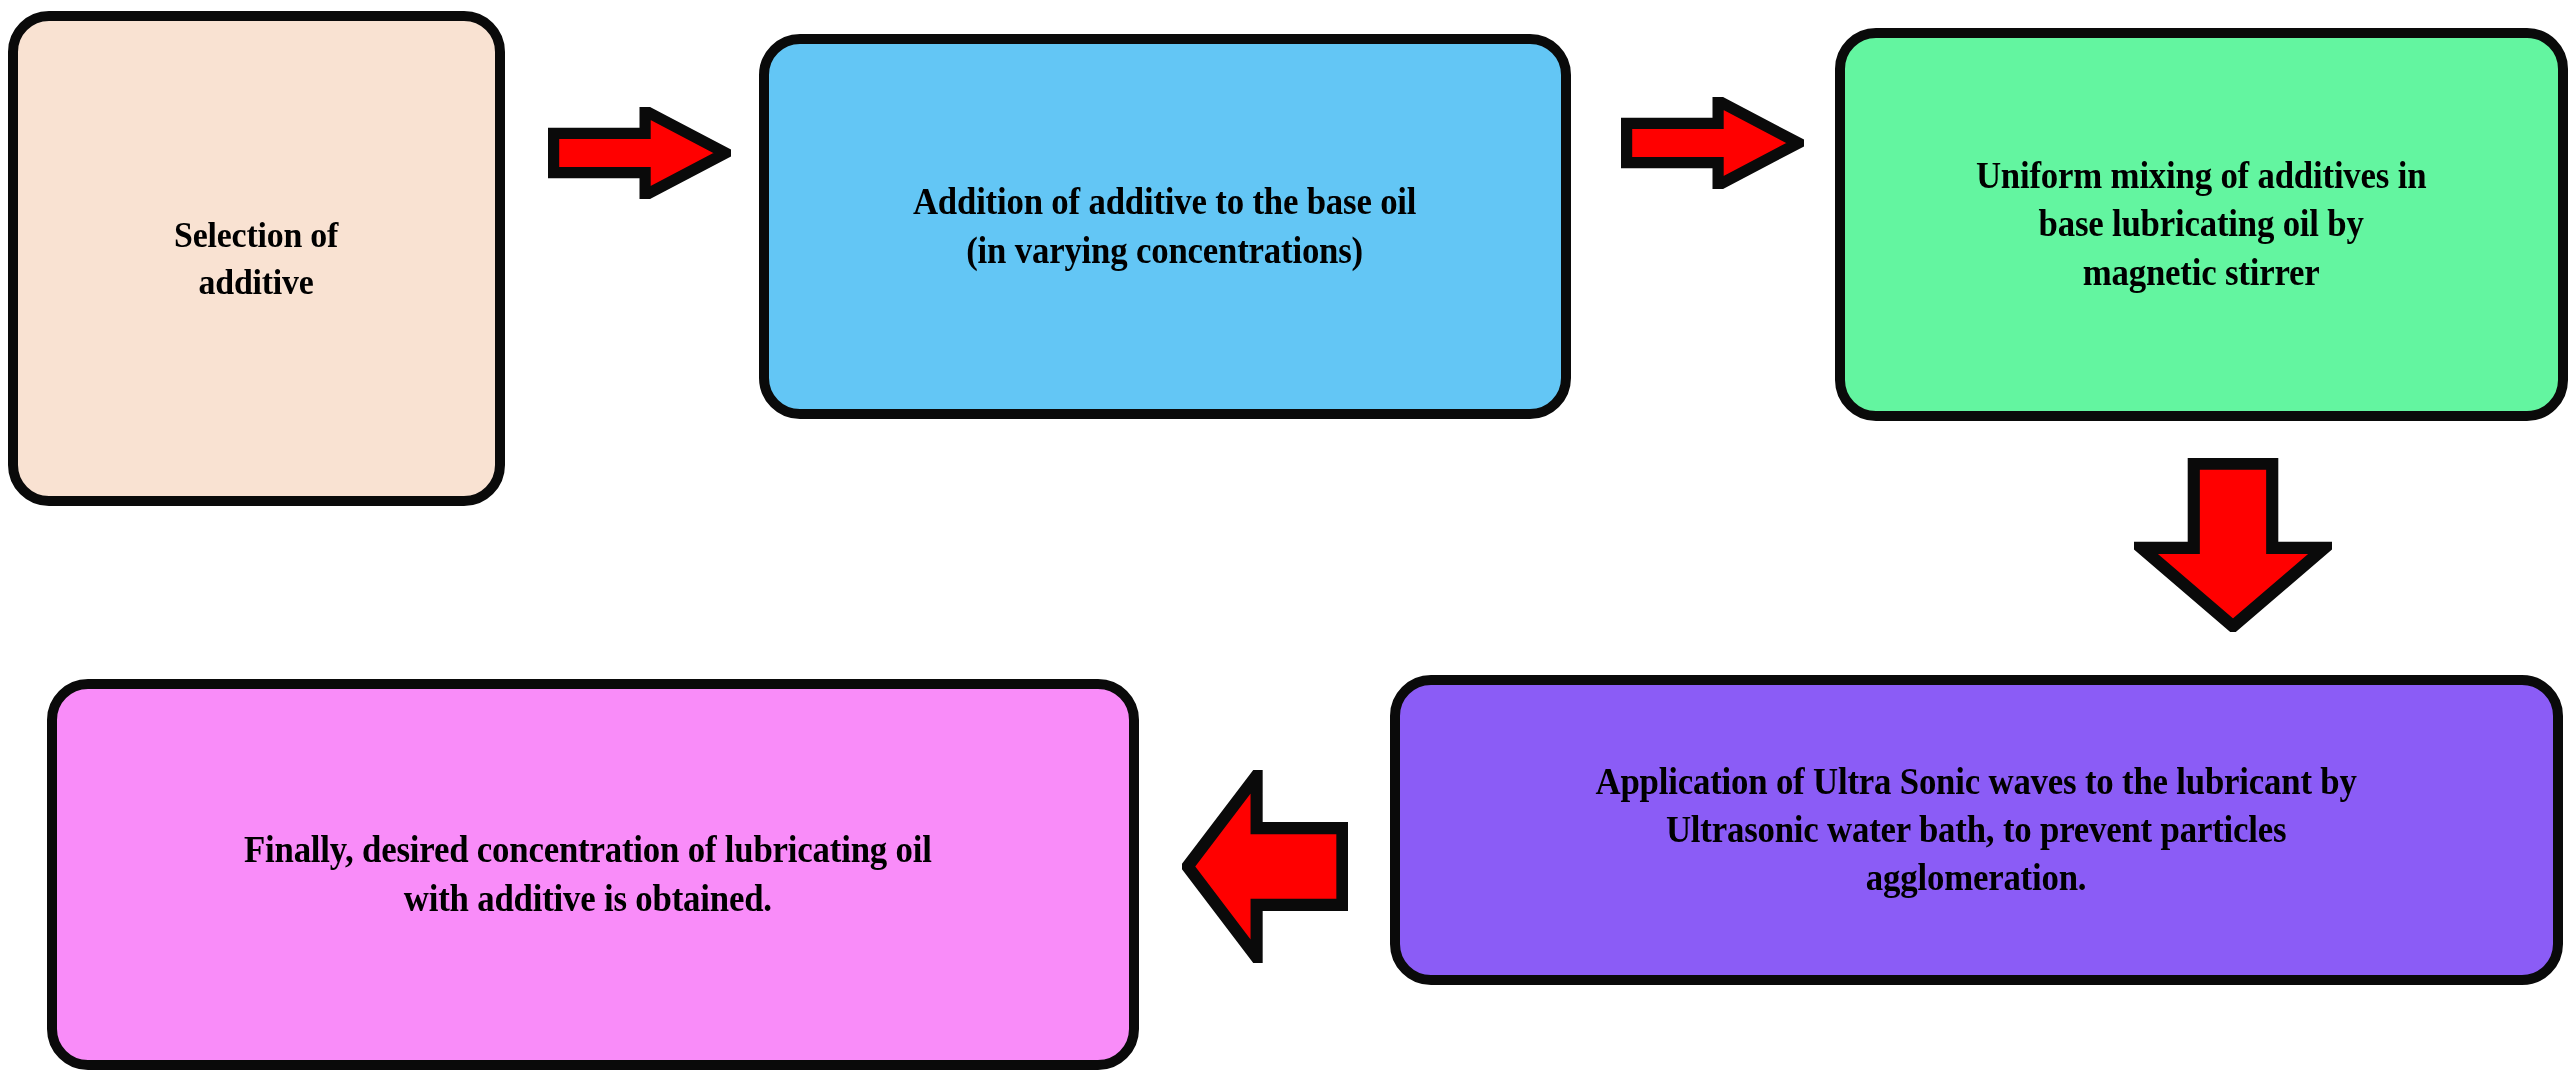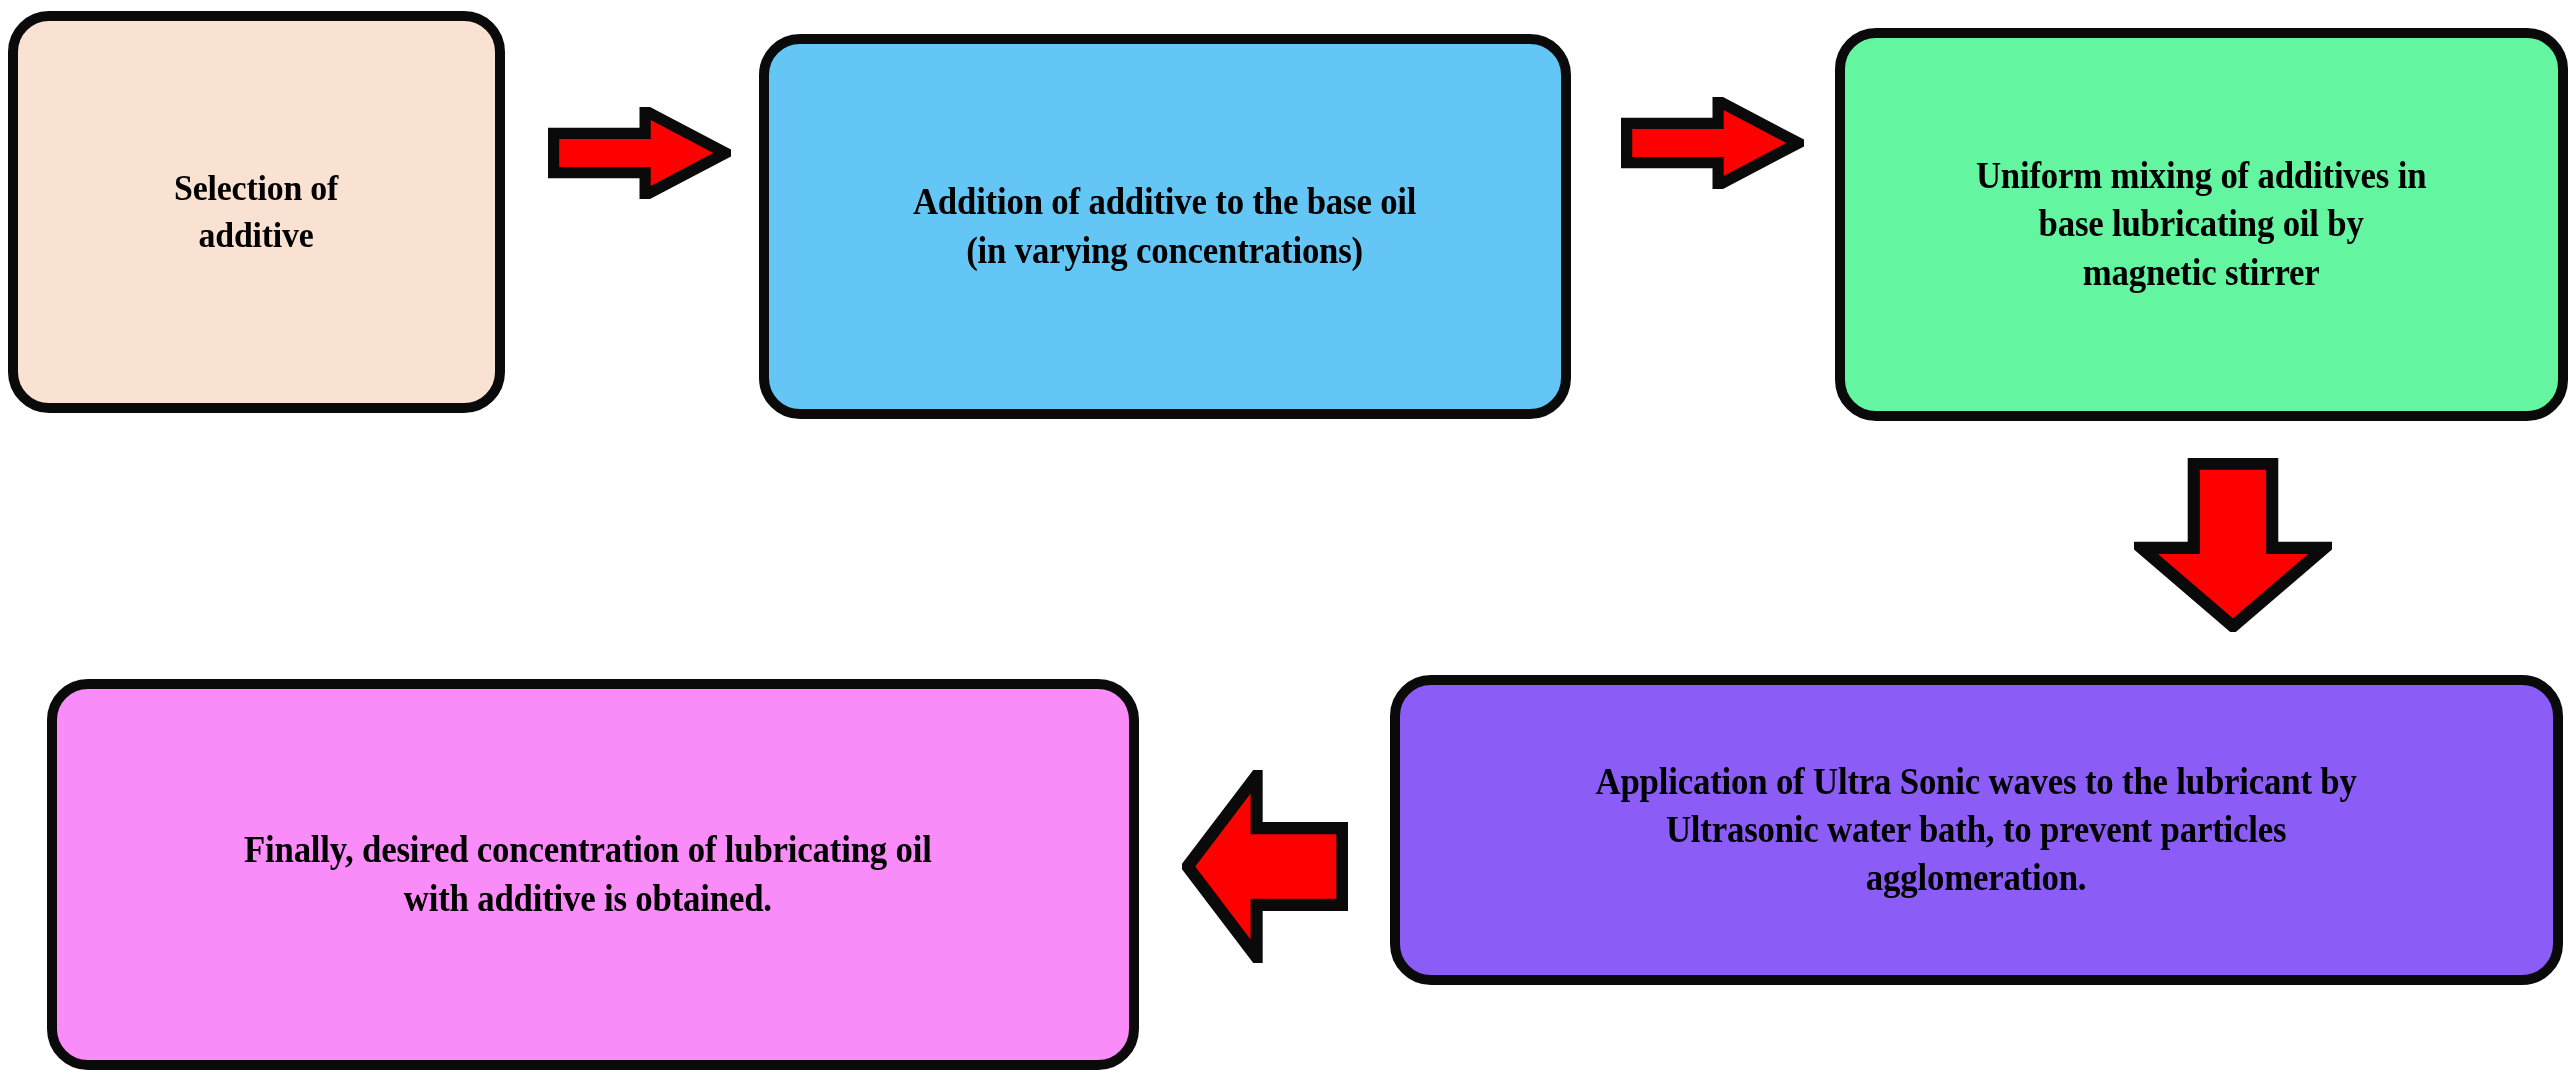--- a/index.html
+++ b/index.html
@@ -33,21 +33,21 @@
     padding: 9.4px 22.4px;
   }
   .node .label {
     display: block;
     width: 100%;
     white-space: pre-line;
     transform: scaleX(0.94);
   }
 
   
-  #node-selection   { left: 7.5px;    top: 11.2px;   width: 497px;  height: 402px;  background: #f9e2d2; font-size: 36px; }
+  #node-selection   { left: 7.5px;    top: 11.2px;   width: 497px;  height: 495px;  background: #f9e2d2; font-size: 36px; }
   #node-addition    { left: 759px;  top: 34px;   width: 812px;  height: 385px;  background: #63c6f5; font-size: 37px; }
   #node-mixing      { left: 1835px; top: 28px;   width: 733px;  height: 393px;  background: #63f5a0; font-size: 37px; }
   #node-ultrasonic  { left: 1390px; top: 675px;  width: 1173px; height: 310px;  background: #8b5cf6; font-size: 37px; }
   #node-final       { left: 47px;   top: 679px;  width: 1092px; height: 391px;  background: #f98cf9; font-size: 37px; padding-left: 12px; }
 
   
   .arrow {
     position: absolute;
   }
   .arrow svg { display: block; width: 100%; height: 100%; }

